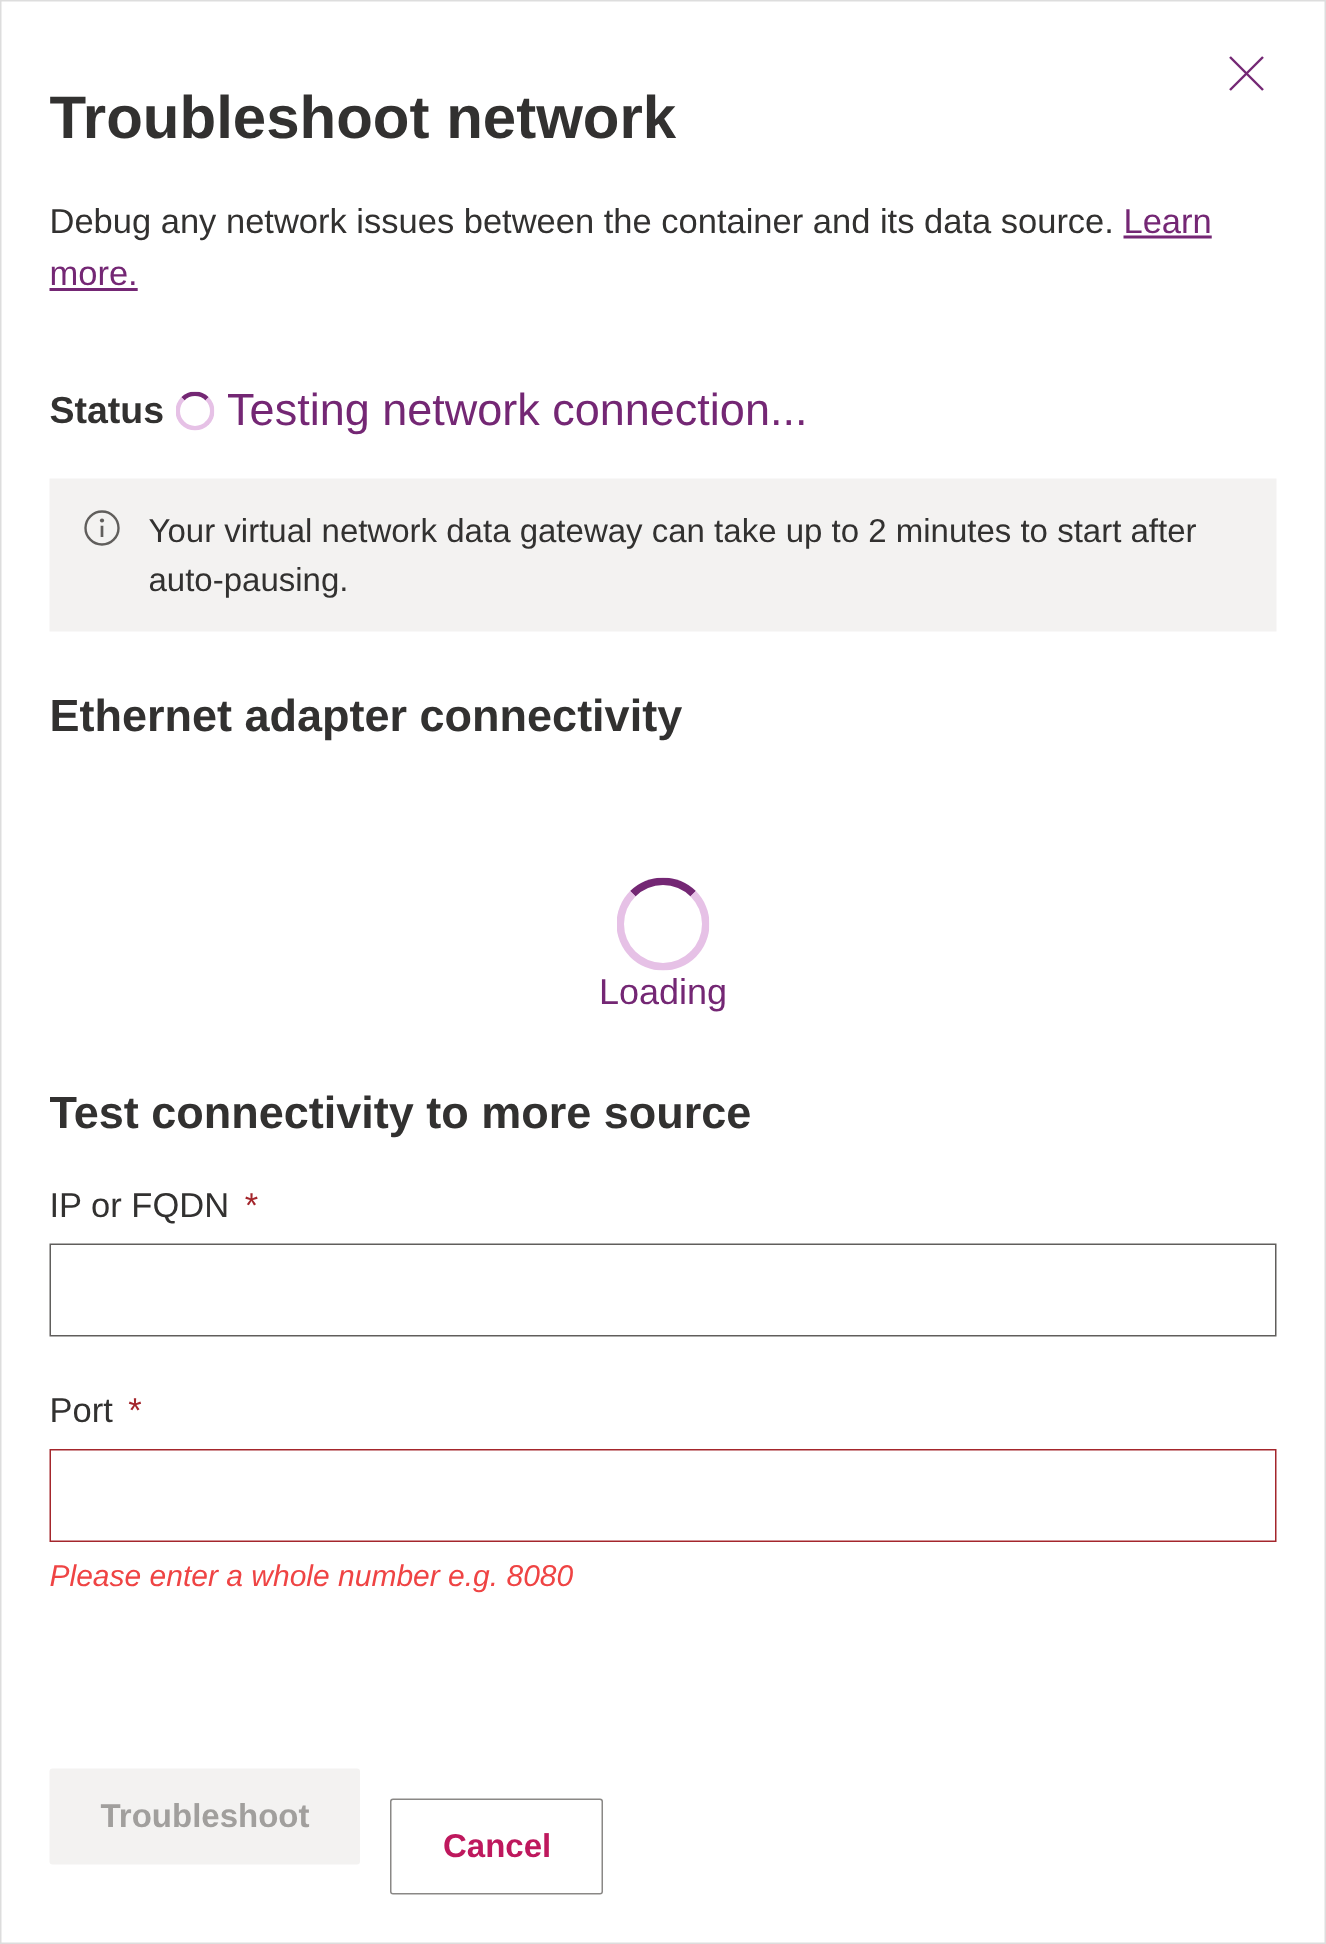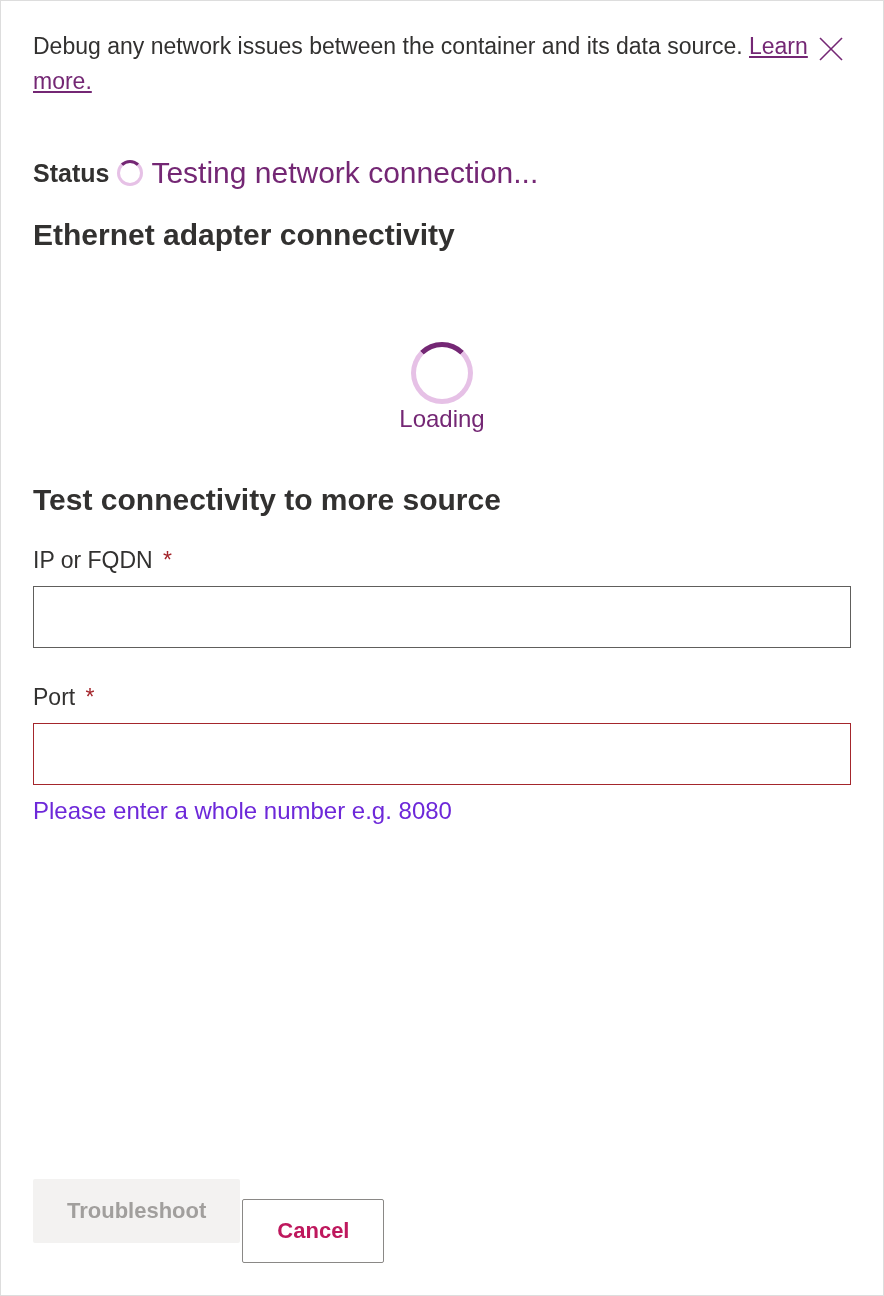--- a/index.html
+++ b/index.html
@@ -19,50 +19,61 @@
   .info-text { font-size: 22px; line-height: 1.5; color: #323130; }
   .section-heading { font-size: 30px; font-weight: 600; margin-bottom: 30px; }
   .loading-block { display: flex; flex-direction: column; align-items: center; gap: 1px; margin: 60px 0 50px 0; }
   .spinner-lg { width: 62px; height: 62px; border: 5px solid #e6c1e6; border-top-color: #742774; border-radius: 50%; animation: spin 1s linear infinite; }
   .loading-text { font-size: 24px; color: #742774; }
   .form-group { margin-bottom: 36px; }
   .field-label { font-size: 23px; font-weight: 400; margin-bottom: 12px; display: block; }
   .req { color: #a4262c; margin-left: 4px; }
   .text-input { width: 100%; height: 62px; border: 1px solid #605e5c; padding: 0 14px; font-size: 20px; background: #fff; }
   .text-input.error { border: 1px solid #a4262c; }
-  .error-msg { color: #6d28d9; font-size: 24px; margin-top: 12px; }
-  .footer { margin-top: auto; display: flex; gap: 2px; padding-top: 20px; }
+  .error-msg { color: #ef4444; font-size: 20px; margin-top: 12px; font-style: italic; }
+  .footer { margin-top: auto; display: flex; gap: 20px; padding-top: 20px; }
   .btn { height: 64px; padding: 0 34px; font-size: 22px; font-weight: 600; cursor: pointer; border-radius: 2px; }
   .btn-primary { background: #f3f2f1; color: #a19f9d; border: none; cursor: default; }
   .btn-secondary { background: #fff; color: #be185d; border: 1px solid #8a8886; margin-top: 20px; }
   @keyframes spin { to { transform: rotate(360deg); } }
 </style>
 </head>
 <body>
 
 <div class="panel">
 
   <button class="close-btn">
     <svg width="28" height="28" viewBox="0 0 28 28" fill="none">
       <line x1="3" y1="3" x2="25" y2="25"></line>
       <line x1="25" y1="3" x2="3" y2="25"></line>
     </svg>
   </button>
 
+  <h1 class="title">Troubleshoot network</h1>
 
   <p class="description">
     <span>Debug any network issues between the container and its data source. </span><a href="#" class="learn-more">Learn more.</a>
   </p>
 
   <div class="status-row">
     <span class="status-label">Status</span>
     <span class="spinner-sm"></span>
     <span class="status-text">Testing network connection...</span>
   </div>
 
+  <div class="info-box">
+    <span class="info-icon">
+      <svg width="26" height="26" viewBox="0 0 26 26" fill="none">
+        <circle cx="13" cy="13" r="11" stroke="#605e5c" stroke-width="1.6"></circle>
+        <circle cx="13" cy="8" r="1.4" fill="#605e5c"></circle>
+        <line x1="13" y1="11.5" x2="13" y2="19" stroke="#605e5c" stroke-width="1.8"></line>
+      </svg>
+    </span>
+    <span class="info-text">Your virtual network data gateway can take up to 2 minutes to start after auto-pausing.</span>
+  </div>
 
   <h2 class="section-heading">Ethernet adapter connectivity</h2>
 
   <div class="loading-block">
     <span class="spinner-lg"></span>
     <span class="loading-text">Loading</span>
   </div>
 
   <h2 class="section-heading">Test connectivity to more source</h2>
 

